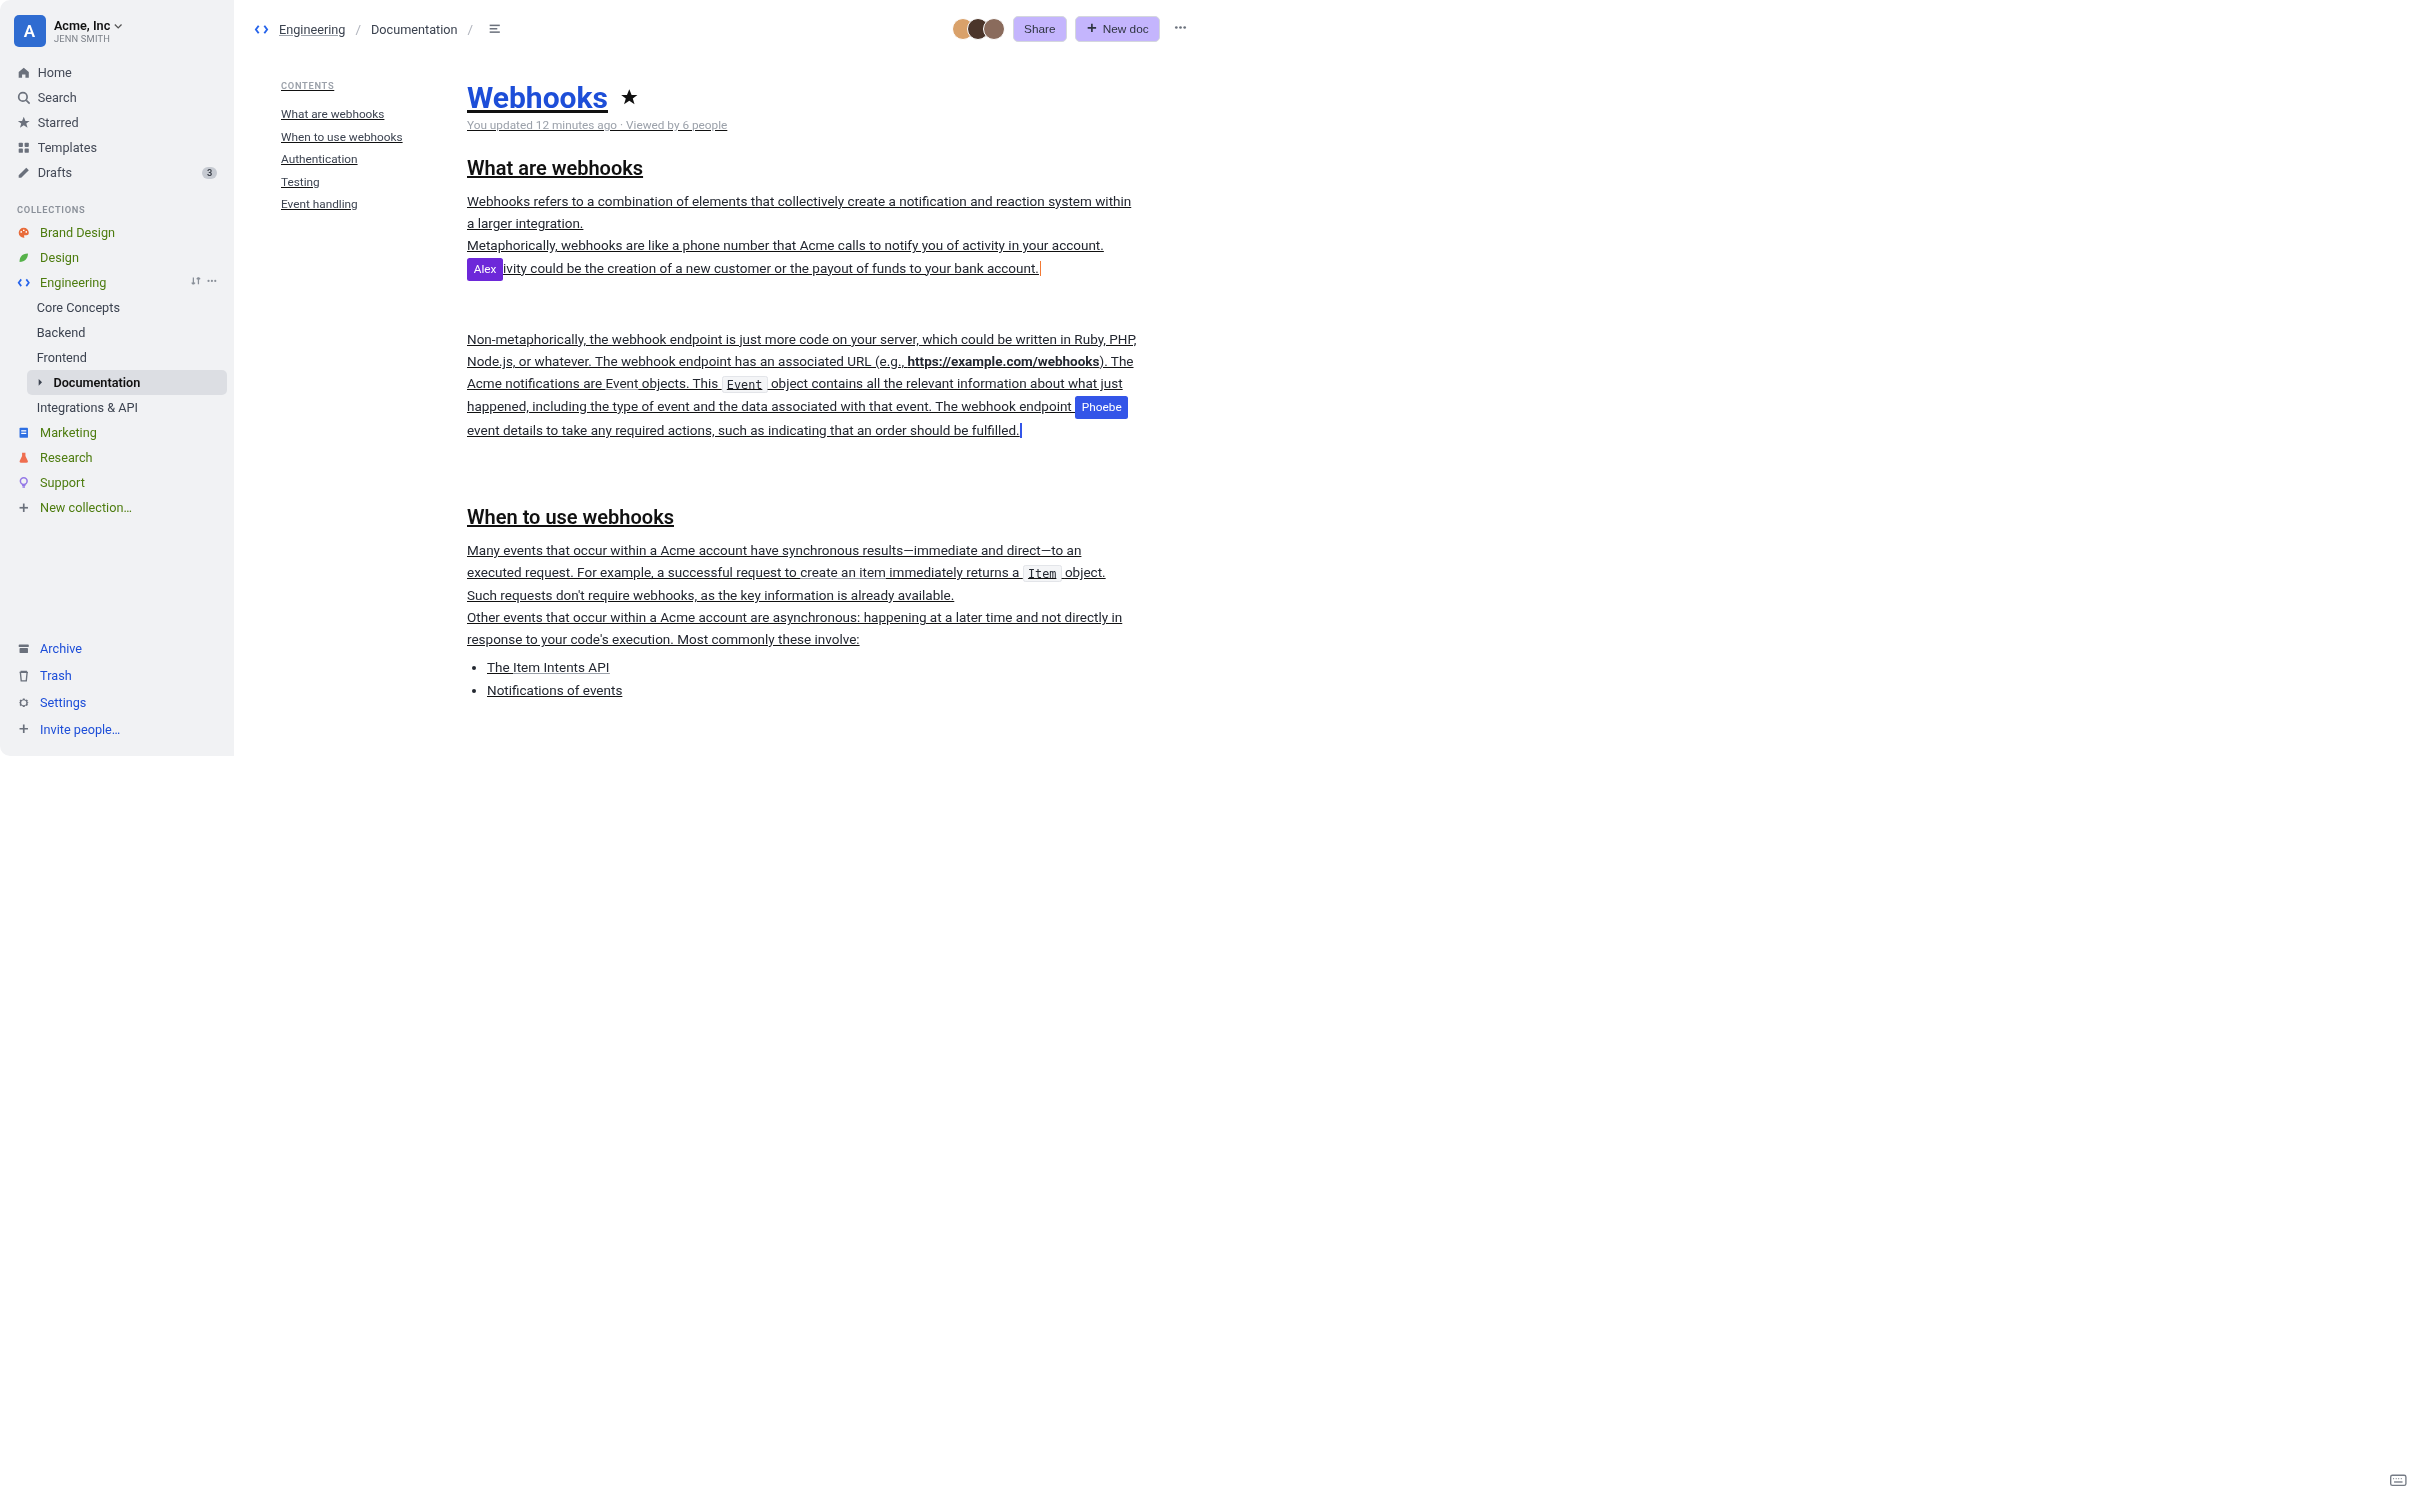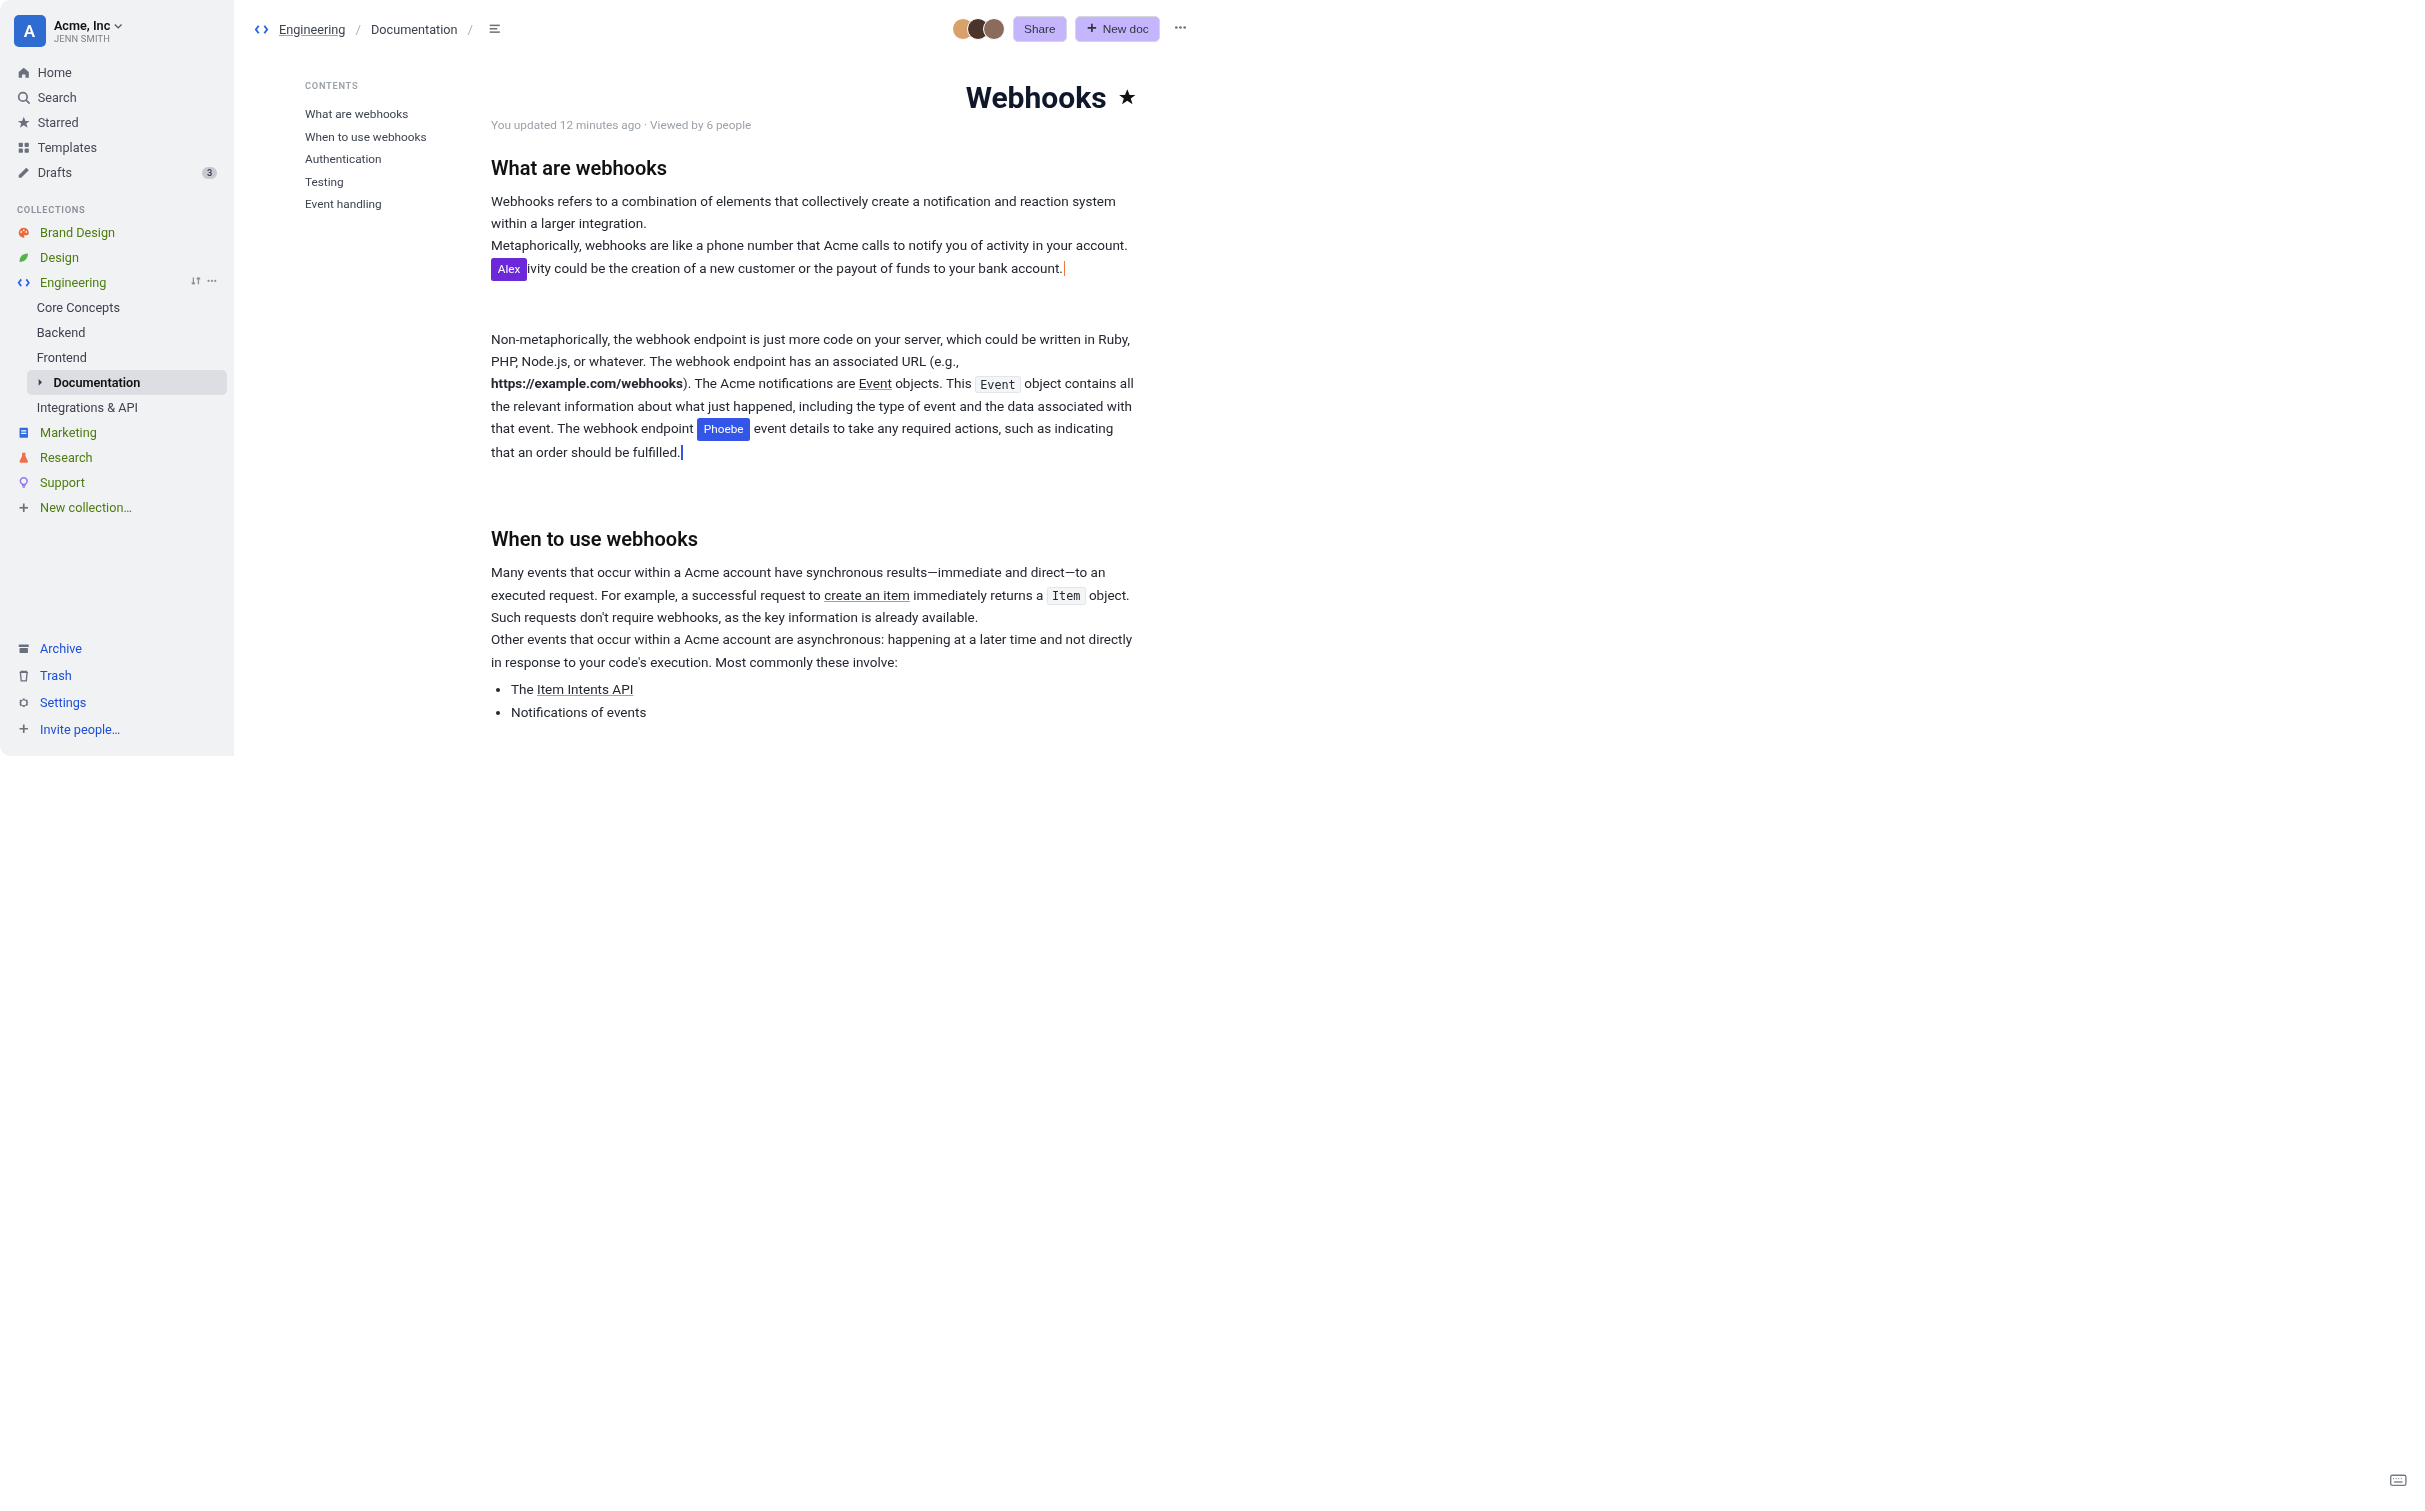--- a/index.html
+++ b/index.html
@@ -128,45 +128,45 @@
       border-radius: 5px; cursor: pointer;
       display: inline-flex; align-items: center; gap: 5px;
     }
     .more-btn {
       border: none; background: none; color: #6b717c;
       padding: 5px; cursor: pointer;
     }
 
     .content-area {
       display: flex; flex: 1; overflow: hidden;
-      padding-left: 71px;
+      padding-left: 47px;
+      text-decoration: underline;
     }
     .toc {
       width: 186px; flex-shrink: 0;
       padding-top: 29px;
     }
     .toc-title {
       font-size: 9.3px; letter-spacing: 0.7px; font-weight: 600;
       color: #9ba1aa; margin-bottom: 11.8px;
     }
     .toc-list { list-style: none; }
     .toc-item {
       font-size: 11.8px; color: #3c4350;
       padding: 4.2px 0; cursor: pointer;
     }
 
     .doc {
       flex: 1; padding: 13.5px 76px 34px 0; overflow-y: auto;
       position: relative;
     }
     .doc h1 {
-      font-size: 30px; font-weight: 700; color: #0f172a;
+      font-size: 30px; font-weight: 700; color: #1d4ed8;
       display: flex; align-items: center; gap: 11.8px;
       margin: 15px 0 3.4px;
-      justify-content: flex-end;
     }
     .star-icon { color: #111; display: inline-flex; }
     .doc-meta { font-size: 11.8px; color: #9ba1aa; margin-bottom: 23.6px; }
     .doc h2 { font-size: 20px; font-weight: 600; color: #111; margin: 17px 0 10px; }
     .doc p {
       font-size: 13.5px; line-height: 1.65; color: #232730;
       margin-bottom: 0;
     }
     .para-gap { height: 47px; }
     .presence {

